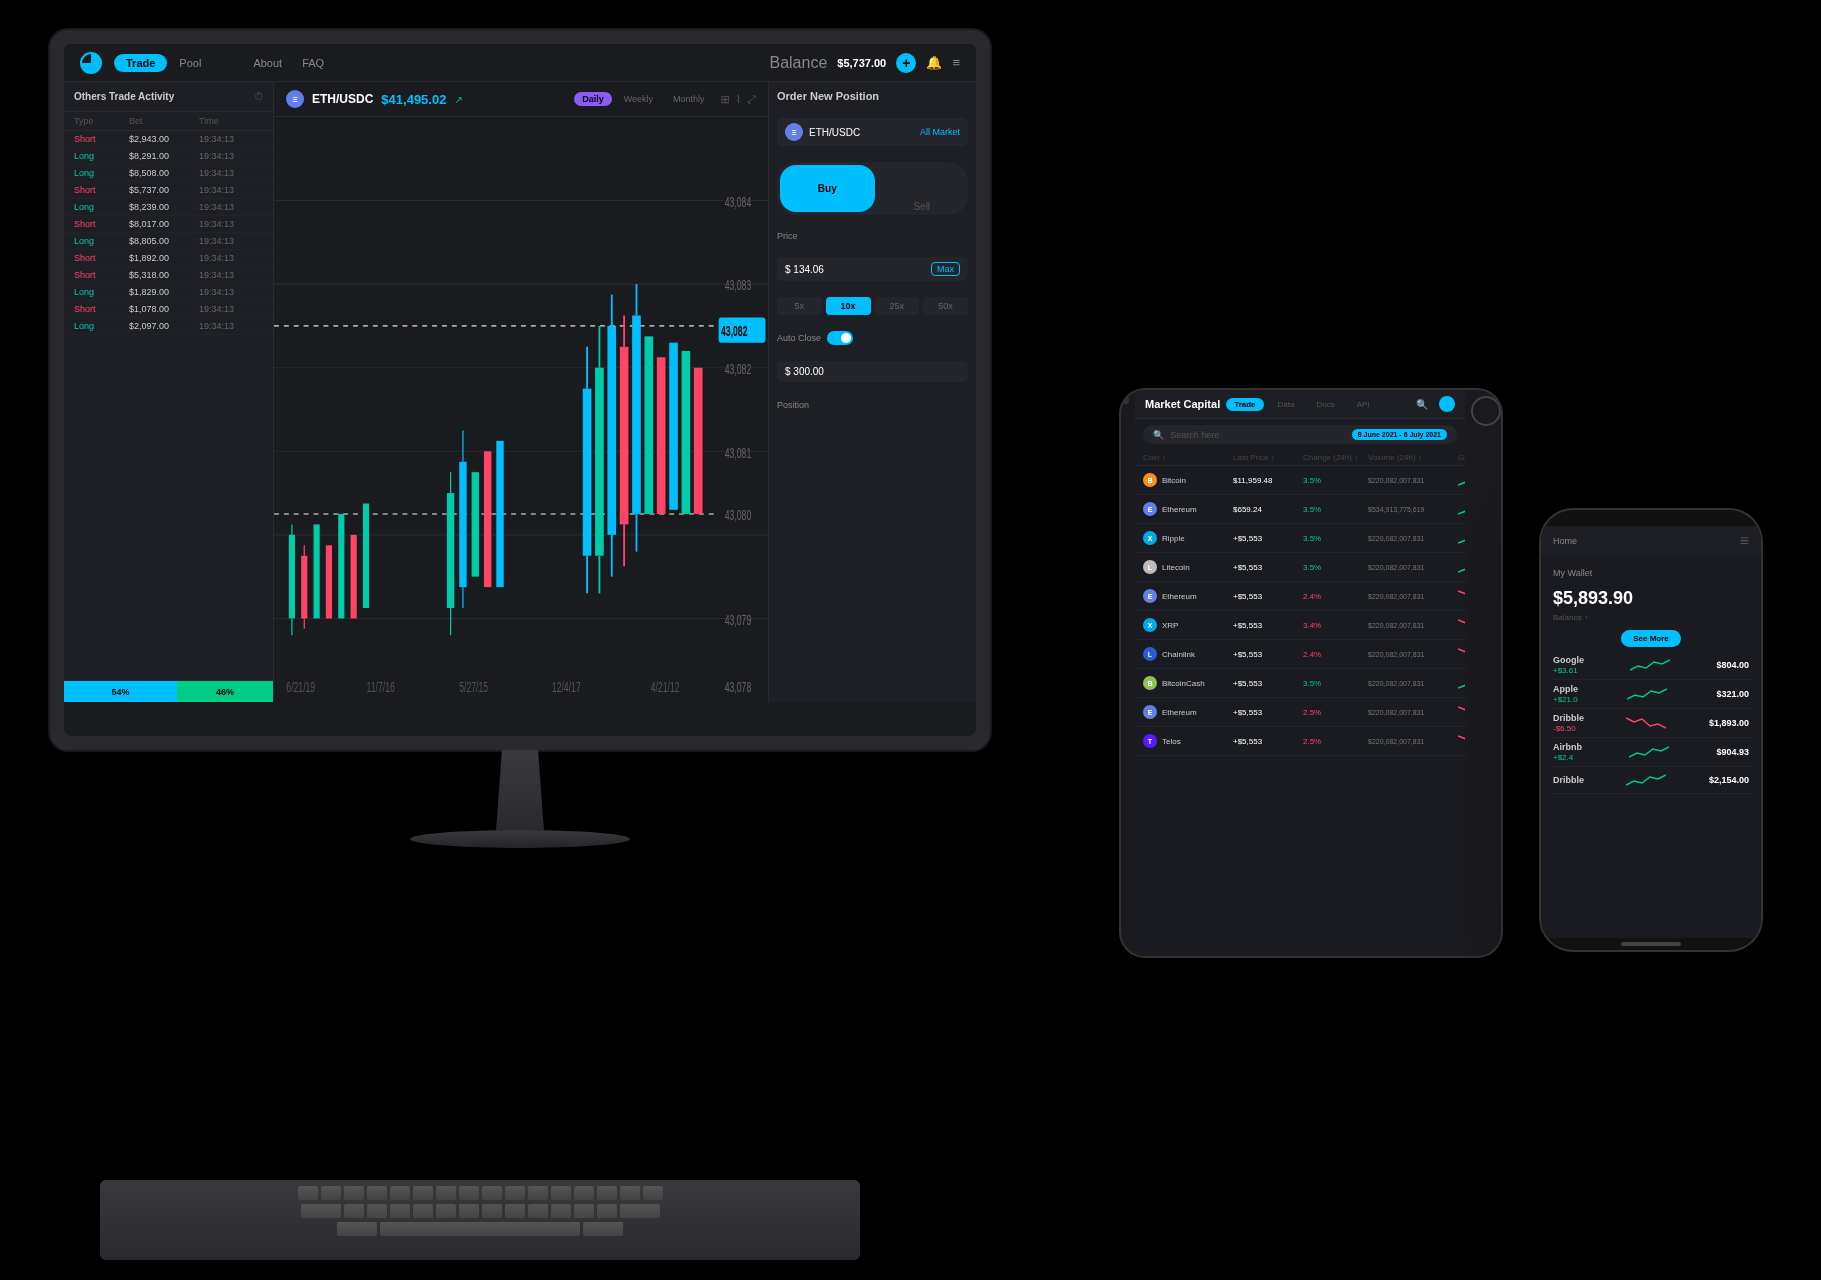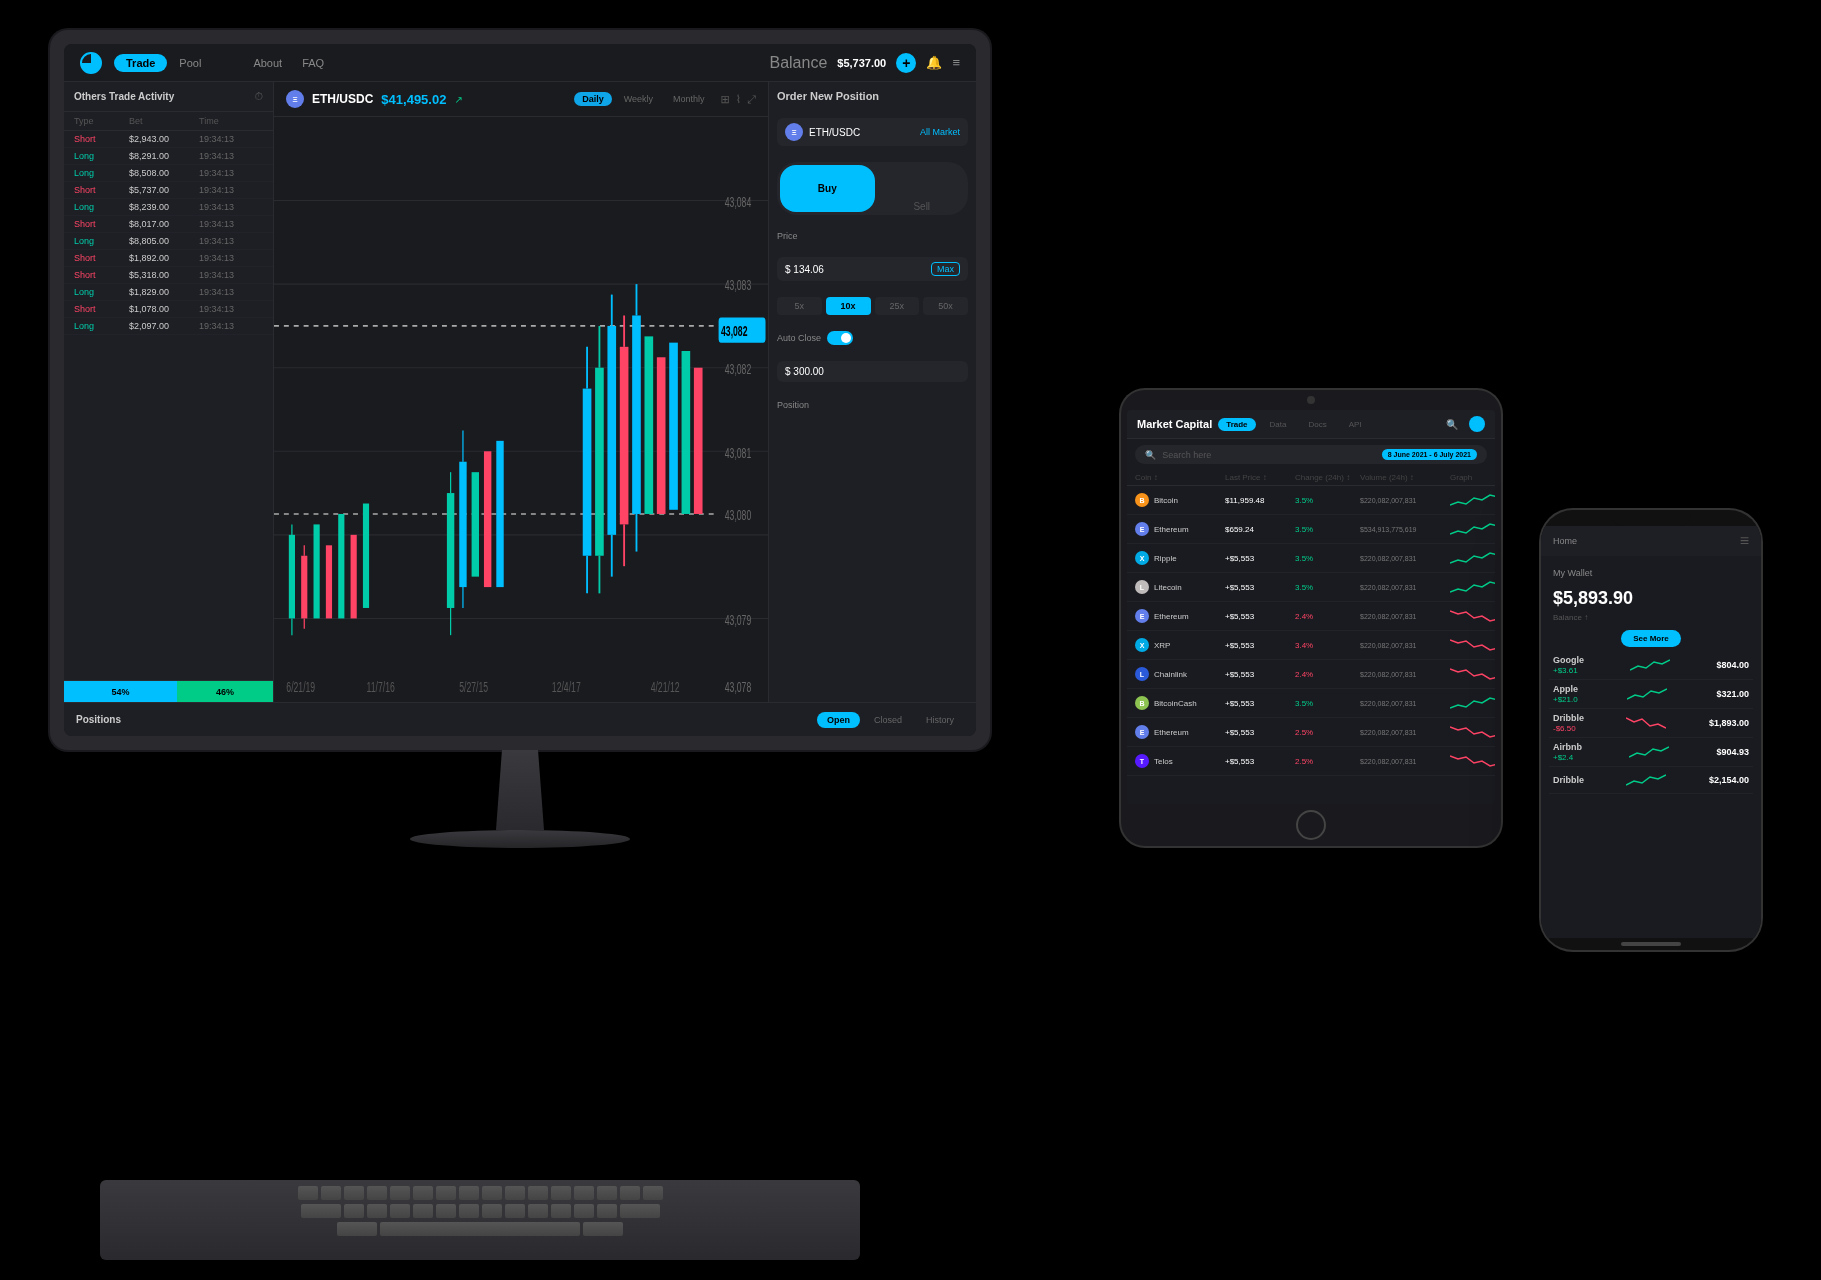--- a/index.html
+++ b/index.html
@@ -244,21 +244,21 @@
     .tf-btn {
       padding: 2px 8px;
       border-radius: 10px;
       font-size: 9px;
       border: none;
       cursor: pointer;
       background: transparent;
       color: #666;
     }
     .tf-btn.active {
-      background: #0ea5e9;
+      background: #8b5cf6;
       color: #000;
       font-weight: 700;
     }
     .chart-icons { display: flex; gap: 6px; color: #555; font-size: 11px; }
     .chart-area {
       flex: 1;
       position: relative;
       overflow: hidden;
     }
     .chart-svg {
@@ -439,27 +439,27 @@
     }
     .key-wide { max-width: 40px; }
     .key-space { max-width: 200px; flex: 5; }
 
     
     .tablet {
       position: absolute;
       right: 320px;
       top: 390px;
       width: 380px;
-      height: 456px;
+      height: 566px;
       background: #1a1a1e;
       border-radius: 24px;
       box-shadow: 0 0 0 2px #333, 0 20px 60px rgba(0,0,0,0.9);
       overflow: hidden;
       display: flex;
-      flex-direction: column;
+      flex-direction: row;
     }
     .tablet-camera {
       width: 8px;
       height: 8px;
       background: #333;
       border-radius: 50%;
       margin: 6px auto;
     }
     .tablet-screen {
       flex: 1;
@@ -876,28 +876,20 @@
               <span class="field-label">Auto Close</span>
               <div class="toggle-on"></div>
             </div>
             <div class="price-input-row">
               <span class="price-value">$ 300.00</span>
             </div>
             <span class="position-label">Position</span>
           </div>
         </div>
 
-        <div class="positions-bar">
-          <span class="pos-title">Positions</span>
-          <div class="pos-tabs">
-            <button class="pos-tab active">Open</button>
-            <button class="pos-tab">Closed</button>
-            <button class="pos-tab">History</button>
-          </div>
-        </div>
 
       </div>
     </div>
     <div class="monitor-stand-neck"></div>
     <div class="monitor-stand-base"></div>
   </div>
 
   <div class="keyboard">
     <div class="keyboard-row">
       <div class="key"></div>

